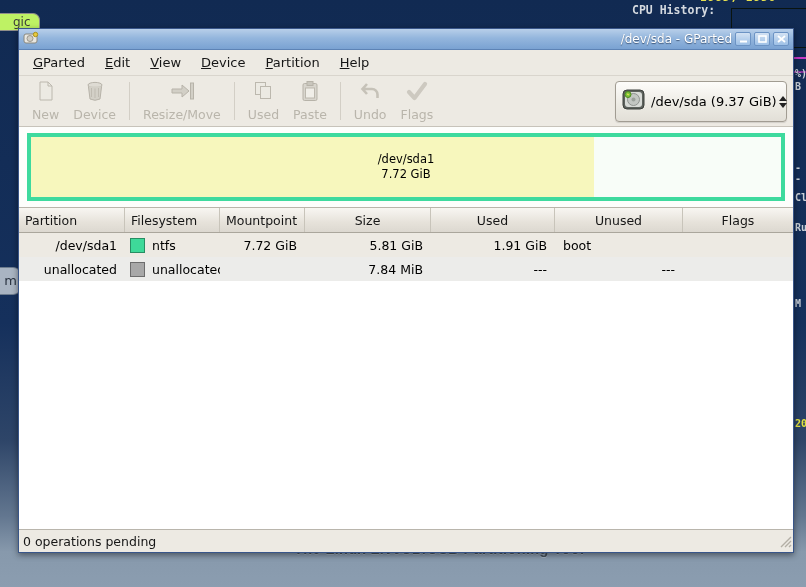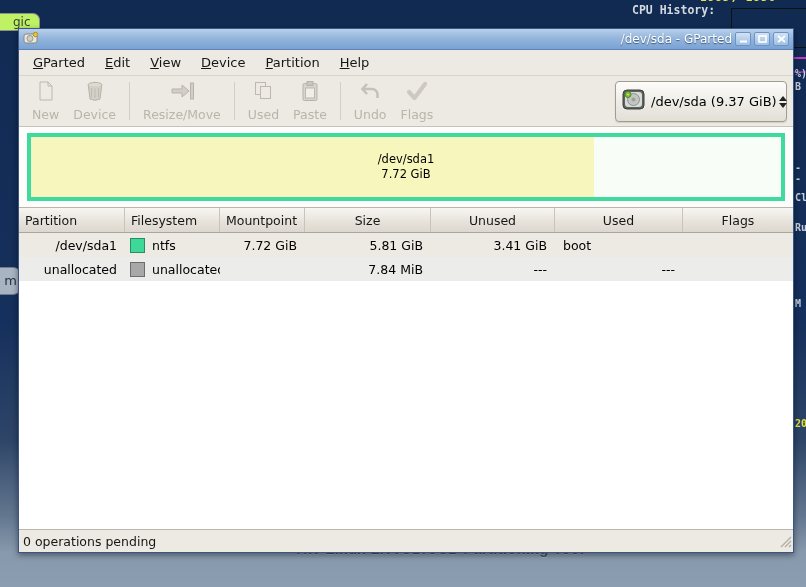--- a/index.html
+++ b/index.html
@@ -214,34 +214,34 @@
         <div>7.72 GiB</div>
       </div>
     </div>
   </div>
 
   <div class="grid-head">
     <div class="hcell">Partition</div>
     <div class="hcell">Filesystem</div>
     <div class="hcell">Mountpoint</div>
     <div class="hcell center">Size</div>
+    <div class="hcell center">Used</div>
     <div class="hcell center">Unused</div>
-    <div class="hcell center">Used</div>
     <div class="hcell">Flags</div>
   </div>
 
   <div class="grid-row">
     <div class="cell right">/dev/sda1</div>
     <div class="cell" style="padding-left:5px;">
       <span class="swatch" style="background-color: rgb(62, 217, 153);"></span>
       <span>ntfs</span>
     </div>
     <div class="cell right">7.72 GiB</div>
     <div class="cell right">5.81 GiB</div>
-    <div class="cell right">3.41 GiB</div>
+    <div class="cell right">1.91 GiB</div>
     <div class="cell">boot</div>
   </div>
 
   <div class="grid-row alt">
     <div class="cell right">unallocated</div>
     <div class="cell" style="padding-left:5px;">
       <span class="swatch" style="background-color: rgb(168, 168, 168);"></span>
       <span>unallocated</span>
     </div>
     <div class="cell"></div>

